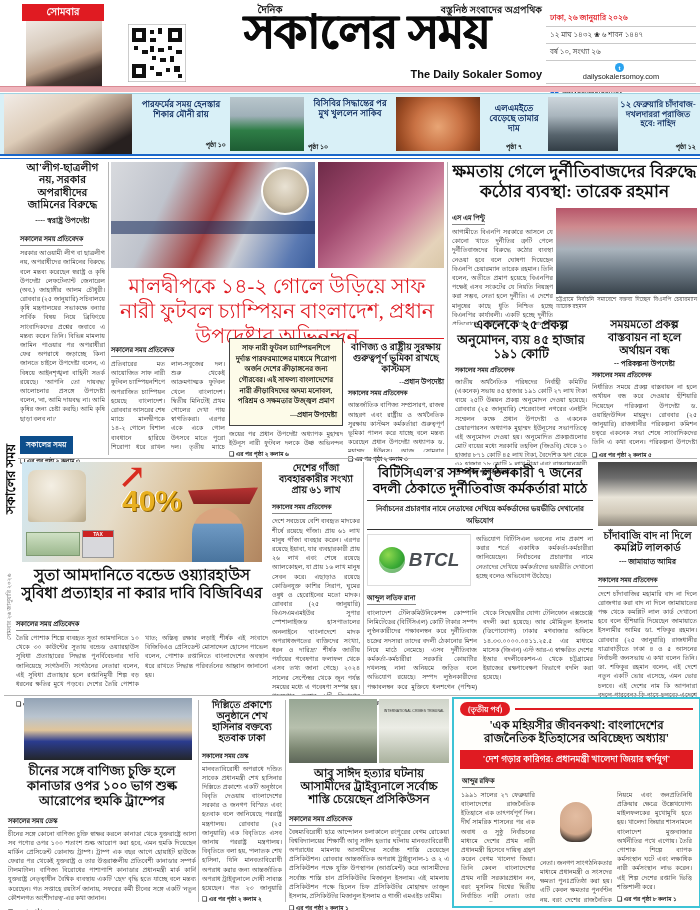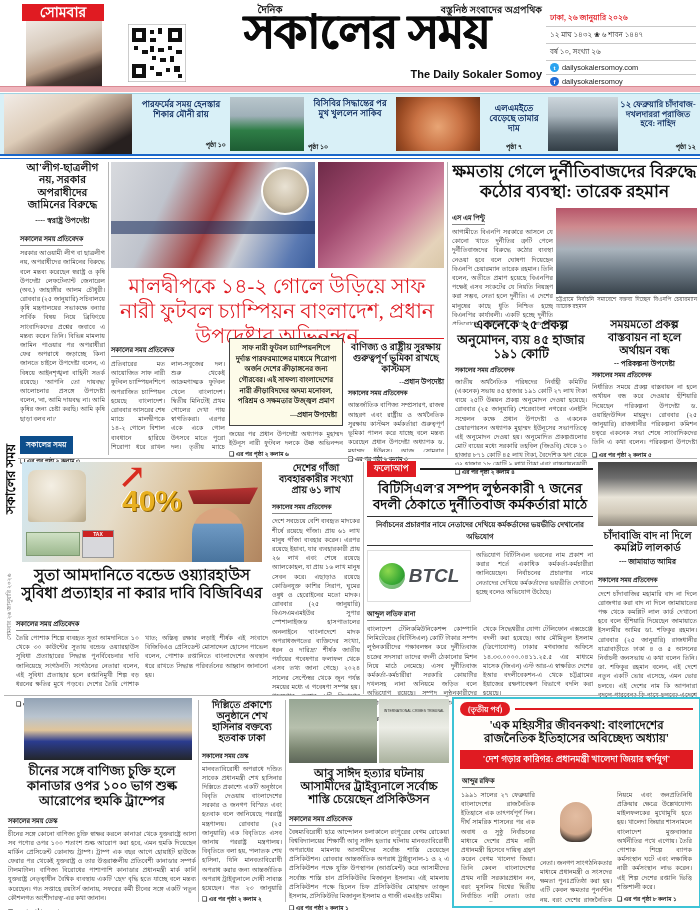--- a/index.html
+++ b/index.html
@@ -25,21 +25,21 @@
   .pill{background:#e01b22;color:#fff;font-weight:bold;border-radius:7px;
         display:flex;align-items:center;justify-content:center;}
 </style>
 </head>
 <body>
 
 <div id="page">
 
   <div class="abs" style="left:0;top:0;width:700px;height:86px;">
     <div class="abs" style="left:22px;top:4px;width:82px;height:17px;background:#e01b22;color:#fff;font-weight:bold;
-                font-size:14px;display:flex;align-items:center;justify-content:center;">
+                font-size:10px;display:flex;align-items:center;justify-content:center;">
         <span>সোমবার</span>
       </div>
     <div class="abs photo" style="left:26px;top:21px;width:76px;height:65px;
                 background:linear-gradient(160deg,#efe9e4 0%,#d8cbbd 35%,#b59a85 60%,#4a3a33 78%,#2c2324 100%);"></div>
 
     <svg class="abs" style="left:128px;top:24px;" width="58" height="58" viewBox="0 0 29 29">
       <rect width="29" height="29" fill="#fff" stroke="#999" stroke-width="0.5"></rect>
       <g fill="#111">
         <rect x="2" y="2" width="7" height="7"></rect>
           <rect x="20" y="2" width="7" height="7"></rect>
@@ -70,21 +70,21 @@
     <div class="abs" style="left:188px;top:8px;width:358px;font-size:47px;font-weight:900;color:#0a0a0a;text-align:center;
                 line-height:1.05;letter-spacing:-1px;text-shadow:0.6px 0 #0a0a0a,-0.6px 0 #0a0a0a;">সকালের সময়</div>
     <div class="abs" style="left:370px;top:3px;width:172px;font-size:9.5px;font-weight:bold;color:#111;text-align:right;">বস্তুনিষ্ঠ সংবাদের অগ্রপথিক</div>
     <div class="abs" style="left:380px;top:68px;width:162px;font-size:11px;font-weight:bold;color:#111;text-align:right;
                 font-family:'Liberation Sans',sans-serif;">The Daily Sokaler Somoy</div>
 
     <div class="abs" style="left:546px;top:1px;width:150px;height:84px;">
       <div class="info-row" style="color:#e01b22;margin-top:8px;">ঢাকা, ২৬ জানুয়ারি ২০২৬</div>
       <div class="info-row" style="font-weight:normal;font-size:7.2px;">১২ মাঘ ১৪৩২ ❀ ৬ শাবন ১৪৪৭</div>
       <div class="info-row" style="font-weight:normal;font-size:7.2px;">বর্ষ ১০, সংখ্যা ২৬</div>
-      <div class="info-row" style="font-weight:normal;font-size:7.4px;font-family:'Liberation Sans',sans-serif;">
+      <div class="info-row" style="font-weight:normal;font-size:7.4px;font-family:'Liberation Sans',sans-serif;flex-direction:column;">
         <span class="soc" style="background:#2aa3ef;">t</span>
         <span>dailysokalersomoy.com</span>
       </div>
       <div class="info-row" style="border-bottom:none;font-weight:normal;font-size:7.4px;font-family:'Liberation Sans',sans-serif;">
         <span class="soc" style="background:#1b6ad6;">f</span>
         <span>dailysokalersomoy</span>
       </div>
     </div>
   </div>
   <div class="abs" style="left:0;top:86px;width:700px;height:5px;background:#f0b6bd;border-top:1px solid #d98a94;"></div>
@@ -204,24 +204,20 @@
   </div>
 
   <div class="abs" style="left:272px;top:462px;width:88px;height:232px;">
     <div class="hl" style="font-size:9.6px;">দেশের গাঁজা ব্যবহারকারীর সংখ্যা প্রায় ৬১ লাখ</div>
     <div class="byline" style="font-size:6.2px;margin-top:3px;border-bottom:0.5px solid #888;display:inline-block;">সকালের সময় প্রতিবেদক</div>
     <div class="body-txt" style="height:180px;margin-top:2px;">দেশে সবচেয়ে বেশি ব্যবহৃত মাদকের শীর্ষে রয়েছে গাঁজা। প্রায় ৬১ লাখ মানুষ গাঁজা ব্যবহার করেন। এরপর রয়েছে ইয়াবা, যার ব্যবহারকারী প্রায় ২৬ লাখ এবং শেষে রয়েছে অ্যালকোহল, যা প্রায় ১৬ লাখ মানুষ সেবন করে। এছাড়াও রয়েছে কোডিনযুক্ত কাশির সিরাপ, ঘুমের ওষুধ ও হেরোইনের মতো মাদক। রোববার (২৫ জানুয়ারি) বিএসএমএমইউর সুপার স্পেশালাইজড হাসপাতালের অনলাইনে 'বাংলাদেশে মাদক অপরাধজগতের ব্যক্তিদের সংখ্যা, ধরন ও দারিদ্র্য' শীর্ষক জাতীয় পর্যায়ের গবেষণার ফলাফল থেকে এসব তথ্য জানা গেছে। ২০২৪ সালের সেপ্টেম্বর থেকে জুন পর্যন্ত সময়ের মধ্যে এ গবেষণা সম্পন্ন হয়। গবেষণার দেশের ৬টি বিভাগের ১৩টি জেলা ও ৫৪টি উপজেলায় পরিচালিত হয়।</div>
   </div>
   <div class="abs hairline" style="left:363px;top:462px;width:0.6px;height:232px;"></div>
 
   <div class="abs" style="left:367px;top:461px;width:226px;height:234px;">
-    <div style="display:flex;align-items:center;">
-      <div style="background:#e01b22;color:#fff;font-weight:bold;font-size:8.6px;padding:1px 7px;">ফলোআপ</div>
-      <div style="flex:1;height:1.6px;background:#222;margin-left:4px;"></div>
-    </div>
     <div class="hl" style="font-size:13.4px;margin-top:4px;">বিটিসিএল'র সম্পদ লুণ্ঠনকারী ৭ জনের বদলী ঠেকাতে দুর্নীতিবাজ কর্মকর্তারা মাঠে</div>
     <div style="border-top:1px solid #333;border-bottom:1px solid #333;font-size:7.2px;font-weight:bold;
                 text-align:center;padding:2px 0;margin-top:4px;color:#111;">নির্বাচনের প্রচারণার নামে নেতাদের দেখিয়ে কর্মকর্তাদের ভয়ভীতি দেখানোর অভিযোগ</div>
     <div style="display:flex;gap:5px;margin-top:4px;">
       <div style="width:104px;">
         <div style="height:50px;background:#fff;border:0.5px solid #ddd;display:flex;align-items:center;justify-content:center;gap:4px;">
           <span style="width:26px;height:26px;border-radius:50%;display:inline-block;
                        background:radial-gradient(circle at 35% 30%,#8fd94e 0%,#39a935 55%,#1e7a22 100%);
                        box-shadow:inset 0 -4px 0 rgba(255,255,255,0.35);"></span>
           <span style="font-family:'Liberation Sans',sans-serif;font-weight:bold;font-size:19px;color:#4b4f54;font-style:italic;">BTCL</span>

